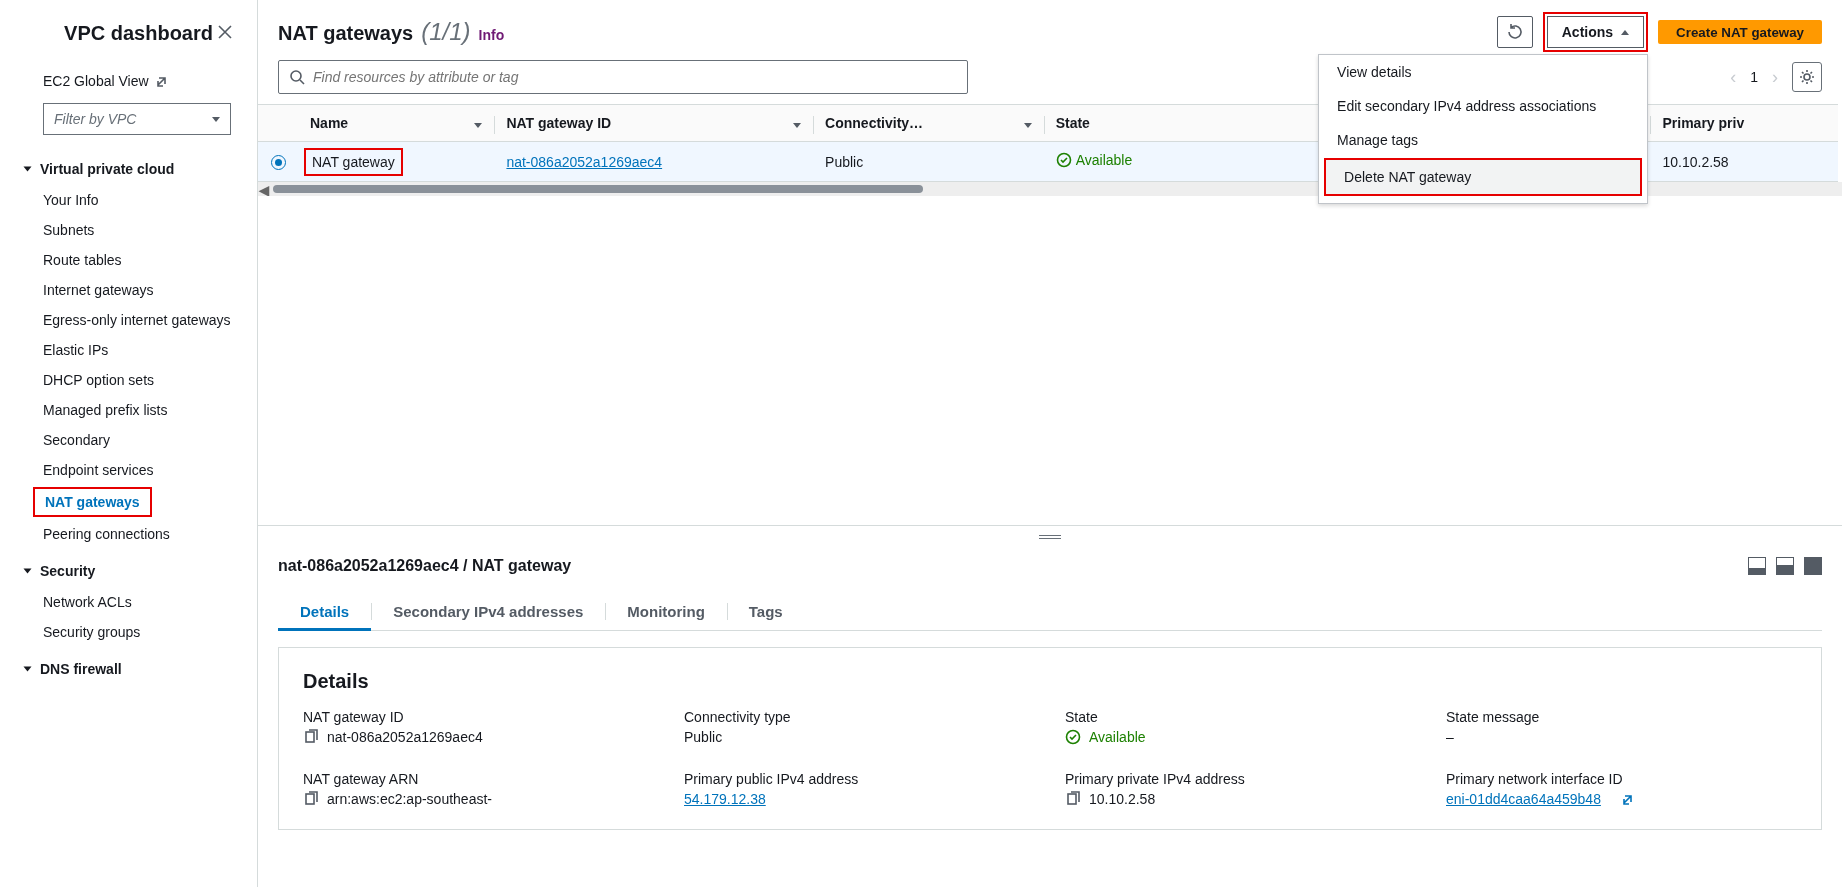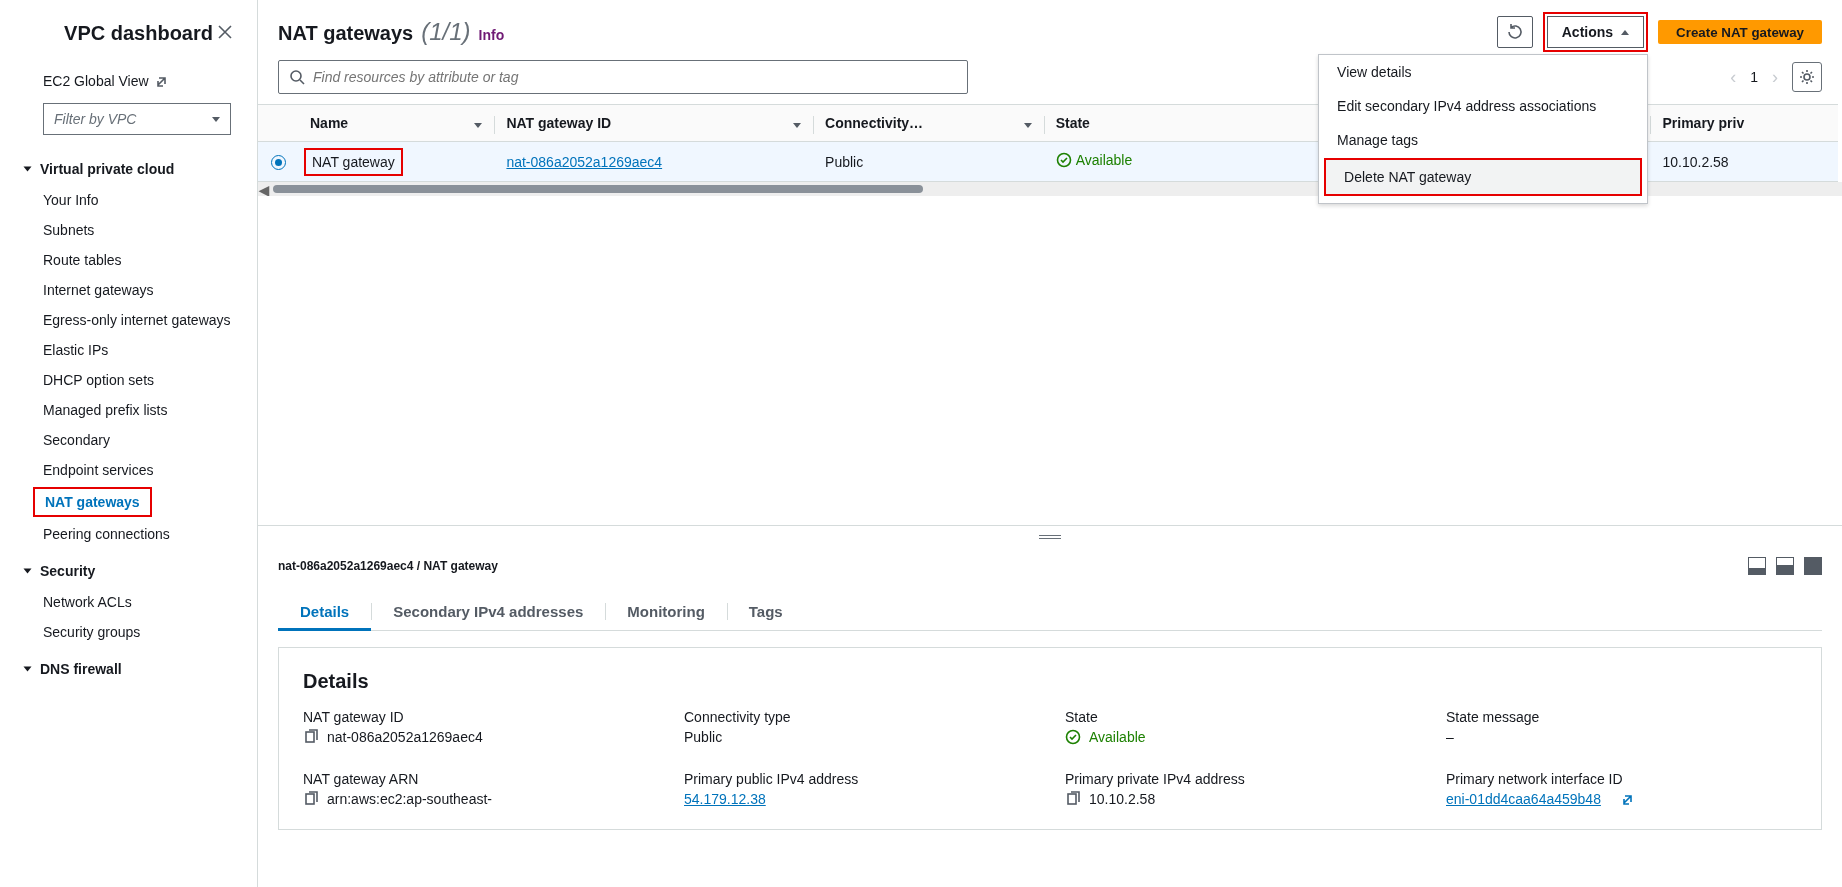--- a/index.html
+++ b/index.html
@@ -73,21 +73,21 @@
 
 
 .drag-bar { height: 22px; border-top: 1px solid #d5dbdb; display:flex; align-items:center; justify-content:center; cursor:row-resize; }
 .drag-lines { width: 22px; height: 2px; border-top: 1px solid #687078; border-bottom: 1px solid #687078; padding:1px 0;}
 
 
 .detail-panel { border-top: 0; height: 340px; overflow-y: auto; position: relative; padding: 0 20px 20px 20px; }
 .detail-panel::-webkit-scrollbar { width: 13px; }
 .detail-panel::-webkit-scrollbar-thumb { background: #9ea6ad; border-radius: 6px; }
 .detail-header { display: flex; justify-content: space-between; align-items: center; padding: 10px 0 8px; }
-.detail-title { font-size: 12px; font-weight: 700; }
+.detail-title { font-size: 16px; font-weight: 700; }
 .view-icons { display:flex; gap:10px; }
 .view-icon { width:18px; height:18px; border:1.5px solid #545b64; cursor:pointer; position:relative;}
 .view-icon.small::after{content:"";position:absolute;bottom:0;left:0;right:0;height:6px;background:#545b64;}
 .view-icon.mid::after{content:"";position:absolute;bottom:0;left:0;right:0;height:9px;background:#545b64;}
 .view-icon.full{background:#545b64;}
 .tabs { display: flex; border-bottom: 1px solid #d5dbdb; margin-top: 10px; }
 .tab { padding: 10px 22px; font-size: 15px; font-weight: 700; color: #545b64; cursor: pointer; position: relative; }
 .tab.active { color: #0073bb; }
 .tab.active::after { content:""; position:absolute; bottom:-1px; left:0; right:0; height:3px; background:#0073bb;}
 .tab + .tab::before { content:""; position:absolute; left:0; top:10px; bottom:10px; width:1px; background:#d5dbdb;}

